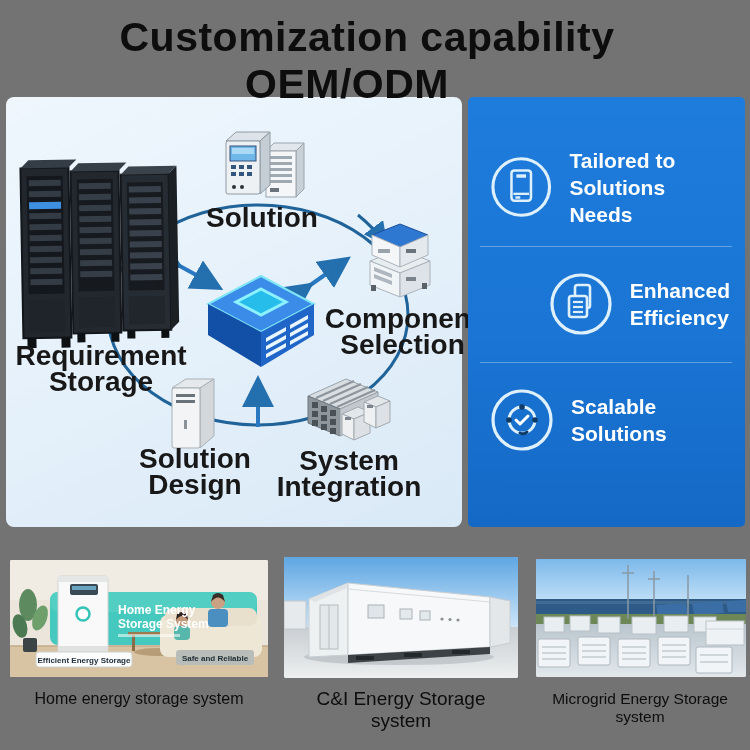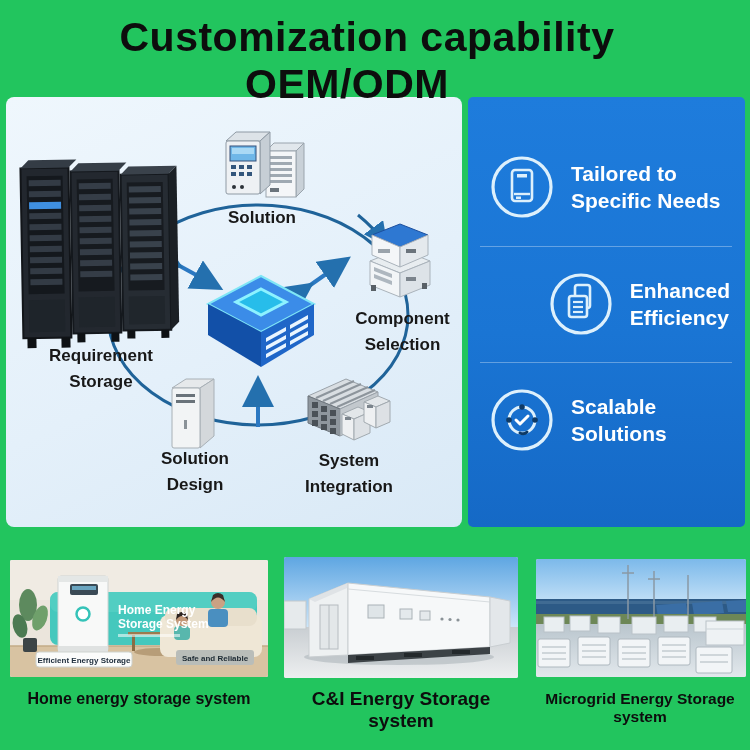--- a/index.html
+++ b/index.html
@@ -1,41 +1,41 @@
 <!DOCTYPE html>
 <html><head>
 <meta charset="utf-8">
 <style>
   html,body{margin:0;padding:0;background:#ffffff;}
-  #stage{position:relative;width:750px;height:750px;background:#22c55e;overflow:hidden;
+  #stage{position:relative;width:750px;height:750px;background:#737373;overflow:hidden;
          font-family:"Liberation Sans",sans-serif;}
   svg text{font-family:"Liberation Sans",sans-serif;}
 
   
   .title{position:absolute;top:14px;left:0;width:750px;text-align:center;color:#0d0d0d;z-index:5;}
   .title .l1{font-size:41px;font-weight:800;letter-spacing:.5px;transform:translateX(-8px);}
   .title .l2{font-size:41px;font-weight:800;letter-spacing:.5px;transform:translateX(-28px);margin-top:0px;}
 
   
   .diagram{position:absolute;left:6px;top:97px;width:456px;height:430px;border-radius:8px;
            background:linear-gradient(155deg,#eff7fd 0%,#e4f0fa 55%,#d9e9f6 100%);}
   .diagram .abs{position:absolute;}
-  .node-label{position:absolute;text-align:center;white-space:pre-line;font-size:17px;
+  .node-label{position:absolute;text-align:center;white-space:pre-line;font-size:28px;
               font-weight:600;color:#181818;line-height:26px;}
 
   
   .panel{position:absolute;left:468px;top:97px;width:277px;height:430px;border-radius:5px;
          background:linear-gradient(180deg,#1e7cdc 0%,#1a75d4 55%,#1569c6 100%);}
   .feature{position:absolute;left:22px;width:240px;height:64px;display:flex;align-items:center;gap:17px;}
   .feature .flabel{color:#ffffff;font-size:21px;font-weight:700;line-height:27px;white-space:pre-line;}
   .divider{position:absolute;left:12px;width:252px;height:1px;background:rgba(255,255,255,.32);}
 
   
   .card{position:absolute;border-radius:2px;overflow:hidden;background:#dfe7ee;}
-  .caption{position:absolute;text-align:center;font-weight:700;color:#0d0d0d;}
+  .caption{position:absolute;text-align:center;font-weight:400;color:#0d0d0d;}
 </style>
 </head>
 <body>
 
 <div id="stage">
 
   <div class="title">
     <div class="l1">Customization capability</div>
     <div class="l2">OEM/ODM</div>
   </div>
@@ -231,21 +231,21 @@
 
     <div class="feature" style="top:58px;">
       <svg width="64" height="64" viewBox="0 0 64 64">
         <circle cx="32" cy="32" r="29" fill="none" stroke="#ddf0fc" stroke-width="3.2"></circle>
         <rect x="22" y="15" width="20" height="31" rx="3" fill="none" stroke="#ddf0fc" stroke-width="2.6"></rect>
         <rect x="27" y="19" width="10" height="3.5" fill="#ddf0fc"></rect>
         <line x1="24" y1="39" x2="40" y2="39" stroke="#ddf0fc" stroke-width="2.4"></line>
         <rect x="26" y="41.5" width="5" height="2.5" fill="#ddf0fc"></rect>
       </svg>
       <div class="flabel">Tailored to
-Specific Needs</div>
+Solutions Needs</div>
     </div>
 
     <div class="divider" style="top:149px;"></div>
 
     <div class="feature" style="top:175px;justify-content:flex-end;">
       <svg width="64" height="64" viewBox="0 0 64 64">
         <circle cx="32" cy="32" r="29" fill="none" stroke="#ddf0fc" stroke-width="3.2"></circle>
         <rect x="26" y="13" width="15" height="23" rx="2.5" fill="none" stroke="#ddf0fc" stroke-width="2.6"></rect>
         <rect x="20" y="24" width="18" height="21" rx="2.5" fill="#1a75d4" stroke="#ddf0fc" stroke-width="2.6"></rect>
         <line x1="24" y1="30" x2="34" y2="30" stroke="#ddf0fc" stroke-width="2.2"></line>

